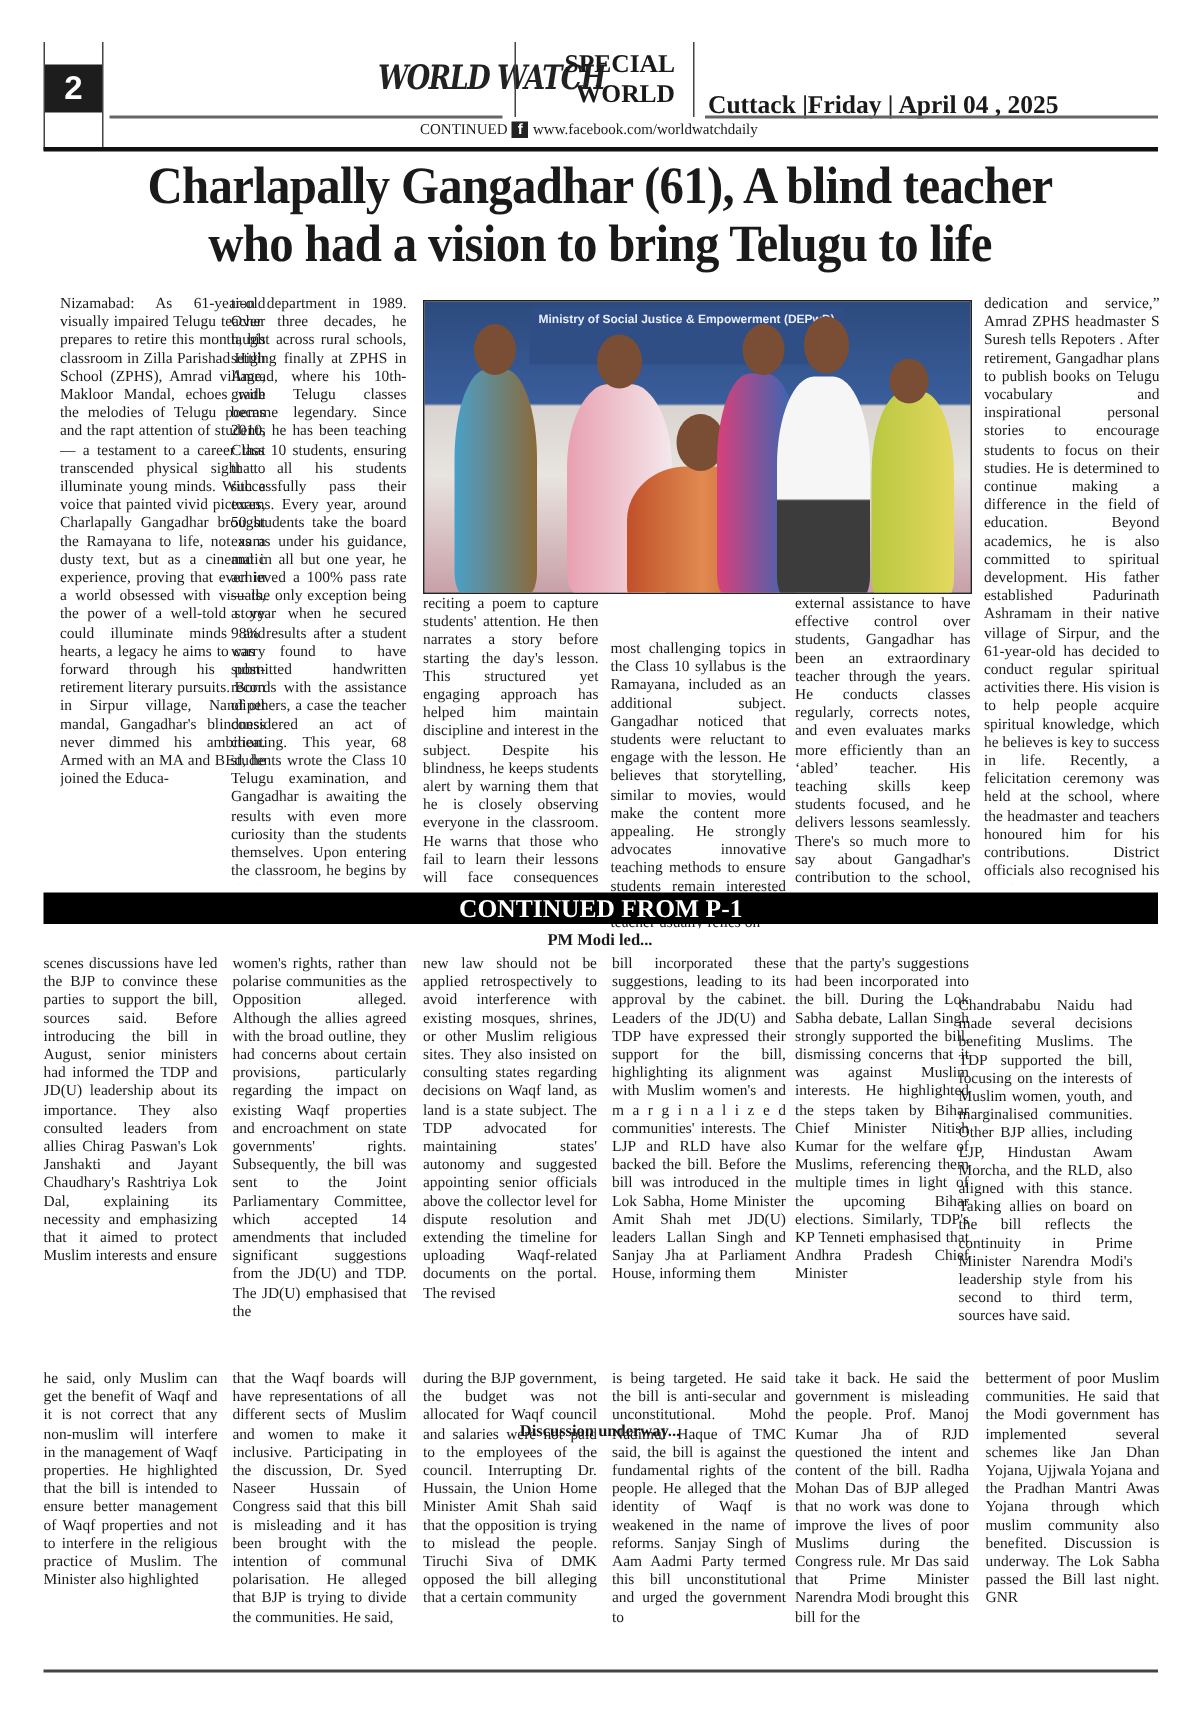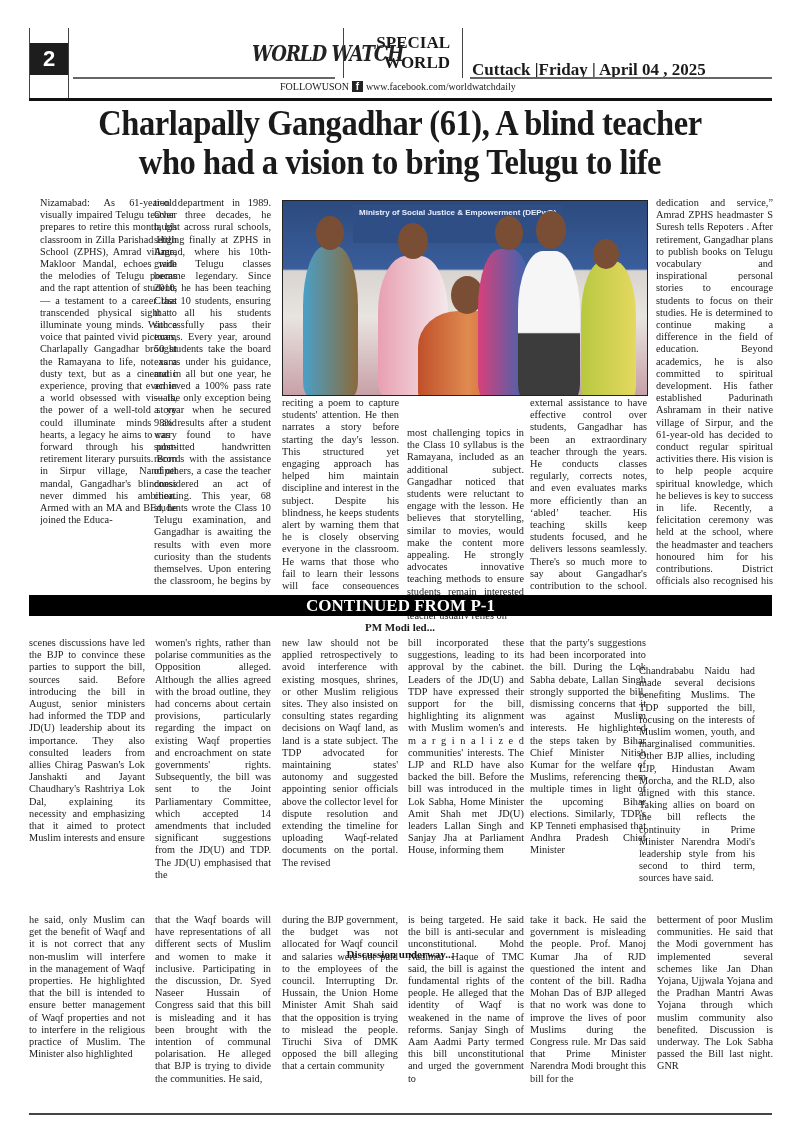--- a/index.html
+++ b/index.html
@@ -46,21 +46,21 @@
 <div class="abs" id="logo-sep"></div>
 <div class="abs" id="special">
   <div>SPECIAL</div>
   <div>WORLD</div>
 </div>
 <div class="abs" id="special-sep"></div>
 <div class="abs" id="dateline">Cuttack |Friday | April  04  , 2025</div>
 <div class="abs" id="mast-rule-left"></div>
 <div class="abs" id="mast-rule-right"></div>
 <div class="abs" id="follow">
-  <span>FOLLOWUSON</span>
+  <span>CONTINUED</span>
   <span class="fb">f</span>
   <span>www.facebook.com/worldwatchdaily</span>
 </div>
 <div class="abs" id="mast-bottom"></div>
 
 <div class="abs" id="headline">
   <div>Charlapally Gangadhar (61), A blind teacher</div>
   <div>who had a vision to bring Telugu to life</div>
 </div>
 

